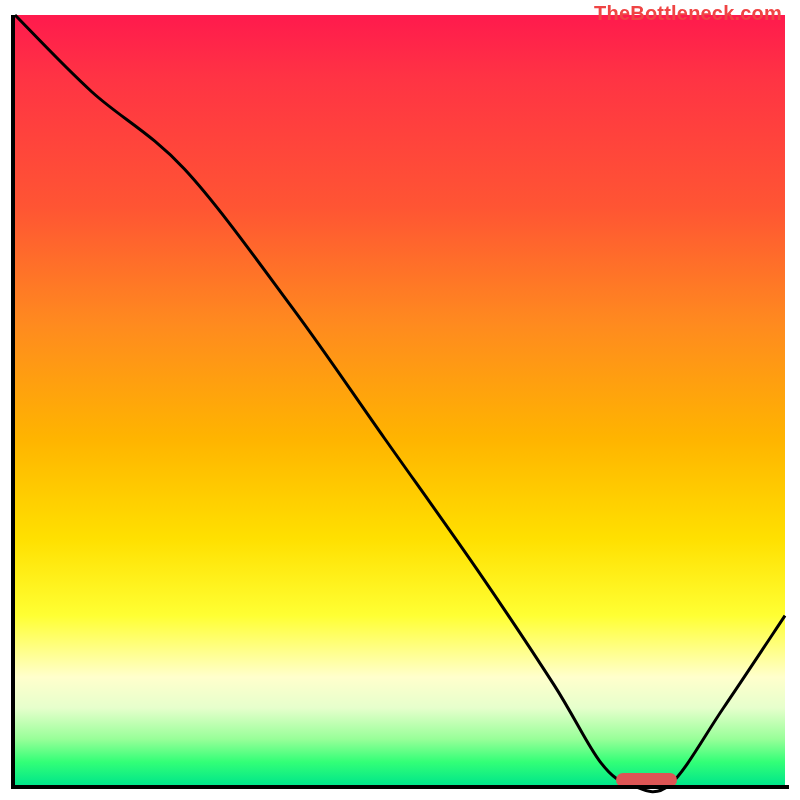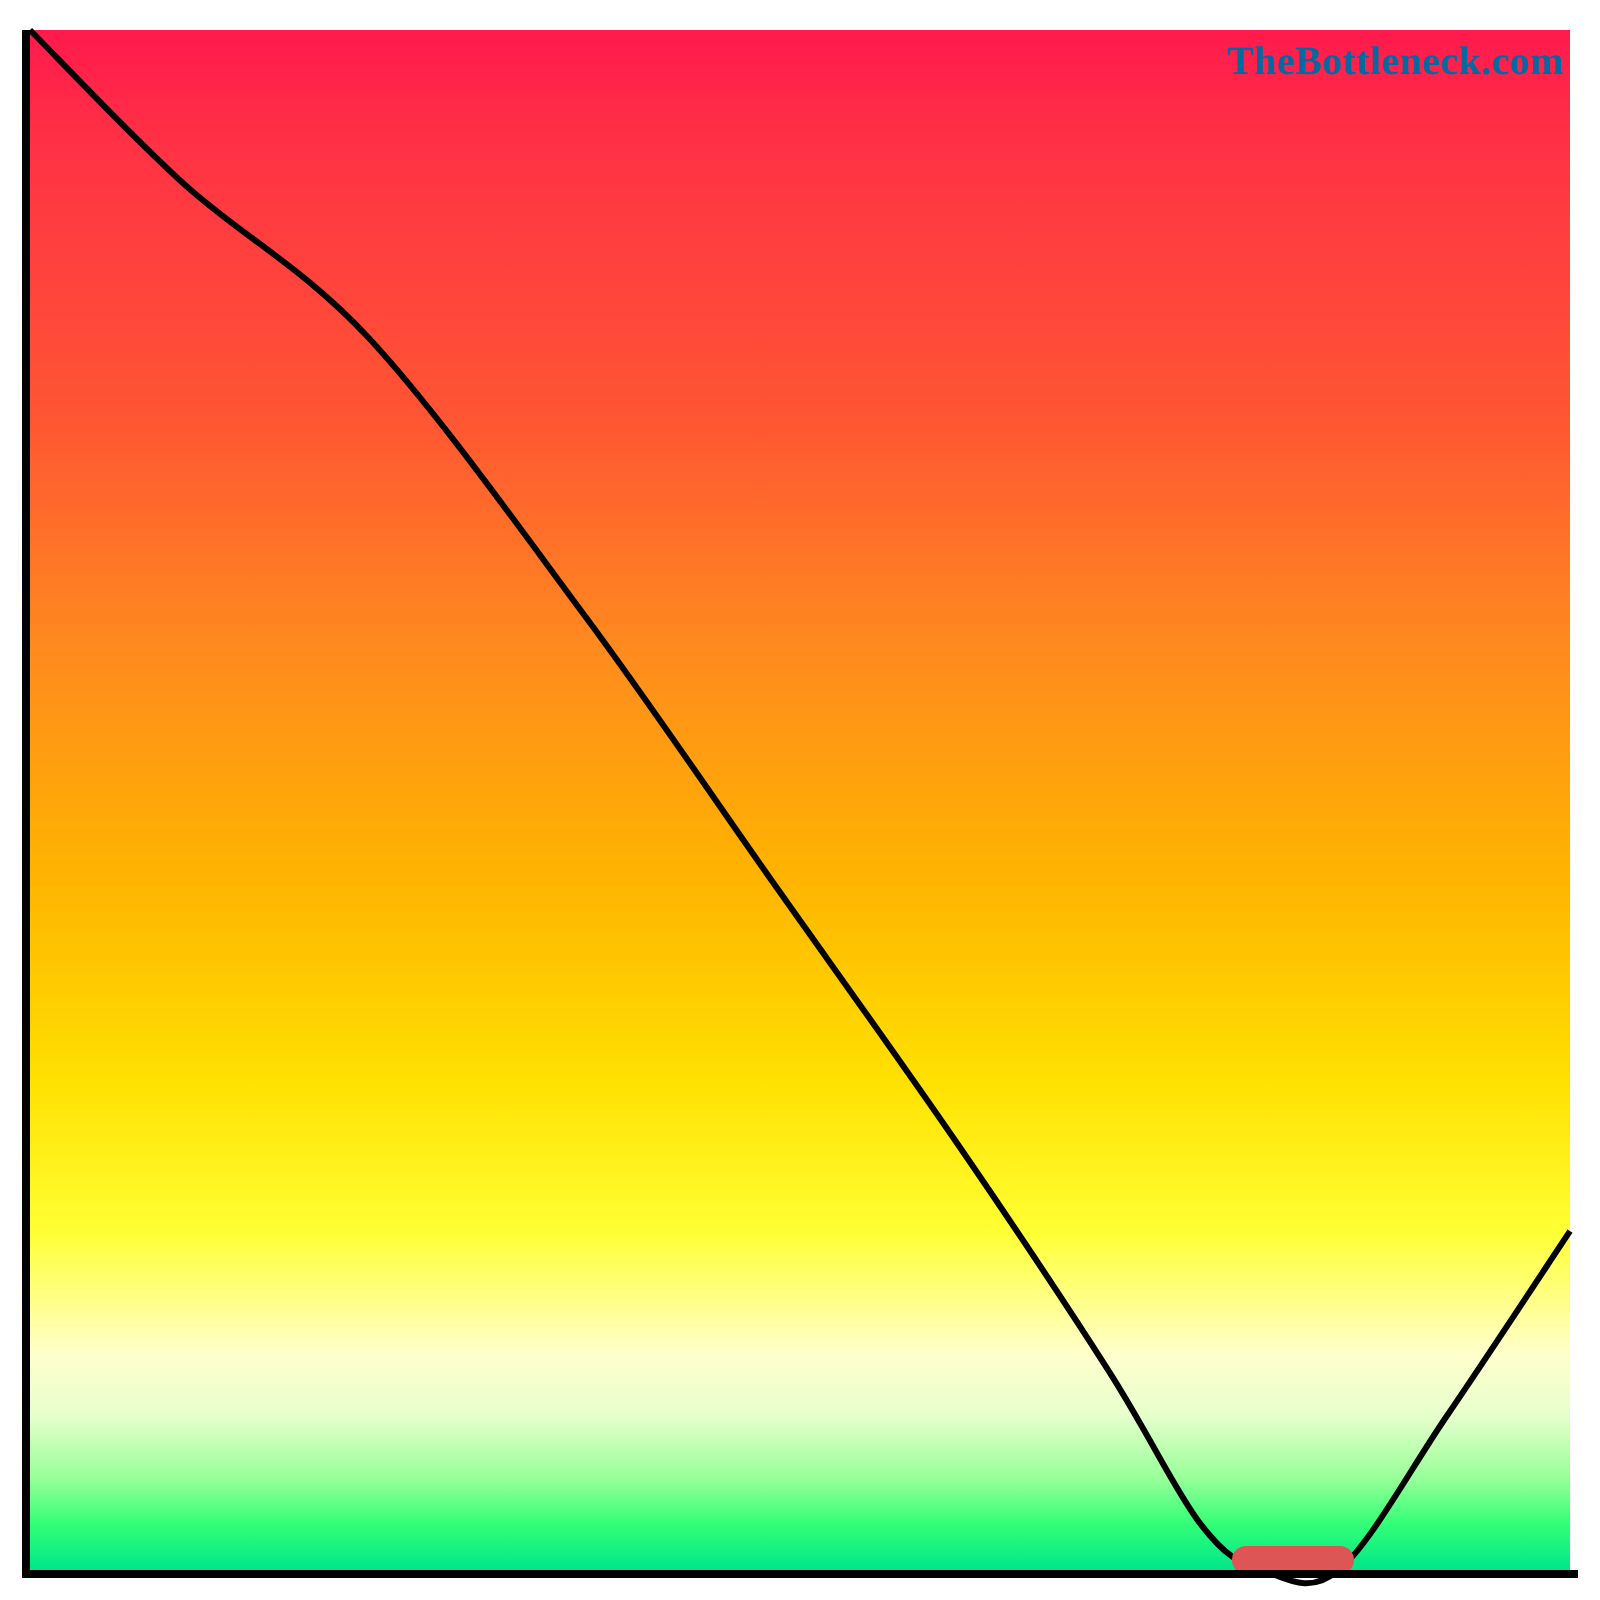--- a/index.html
+++ b/index.html
@@ -61,27 +61,26 @@
     height: 770px;
     overflow: visible;
   }
   .minimum-marker {
     position: absolute;
     background: #dd5555;
     border-radius: 8px;
   }
   .watermark {
     position: absolute;
-    top: 20px;
+    top: 2px;
     right: 18px;
     font-size: 20px;
     font-weight: bold;
-    color: #0369a1;
+    color: #ef4444;
     letter-spacing: 0.2px;
-    font-family: Liberation Serif, serif;
   }
 </style>
 </head>
 <body>
 
 <div class="chart-wrap">
 
   <div class="plot-area"></div>
 
   <svg class="curve" viewBox="0 0 770 770" preserveAspectRatio="none">

